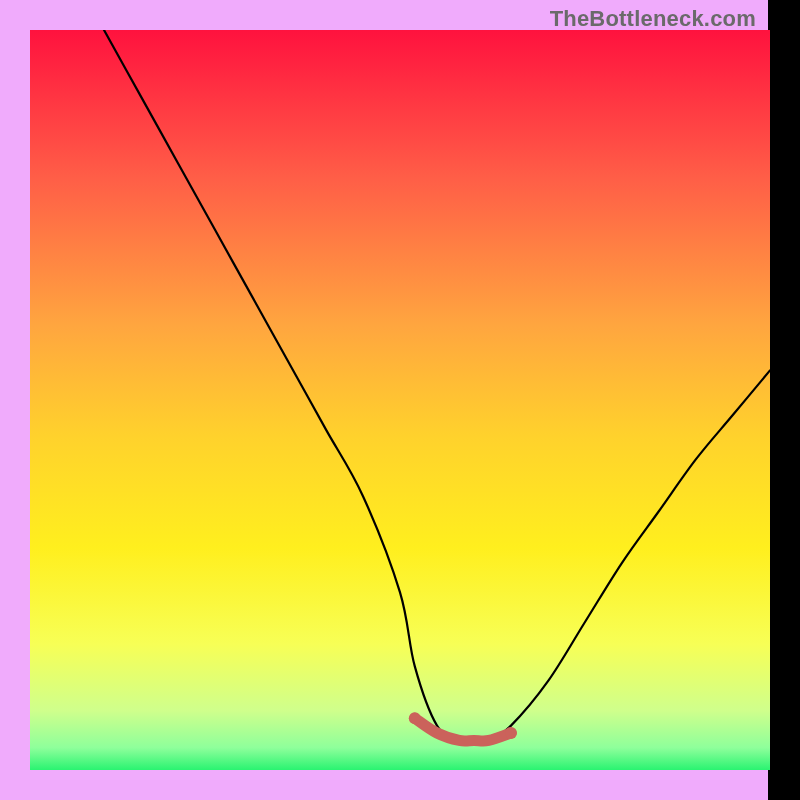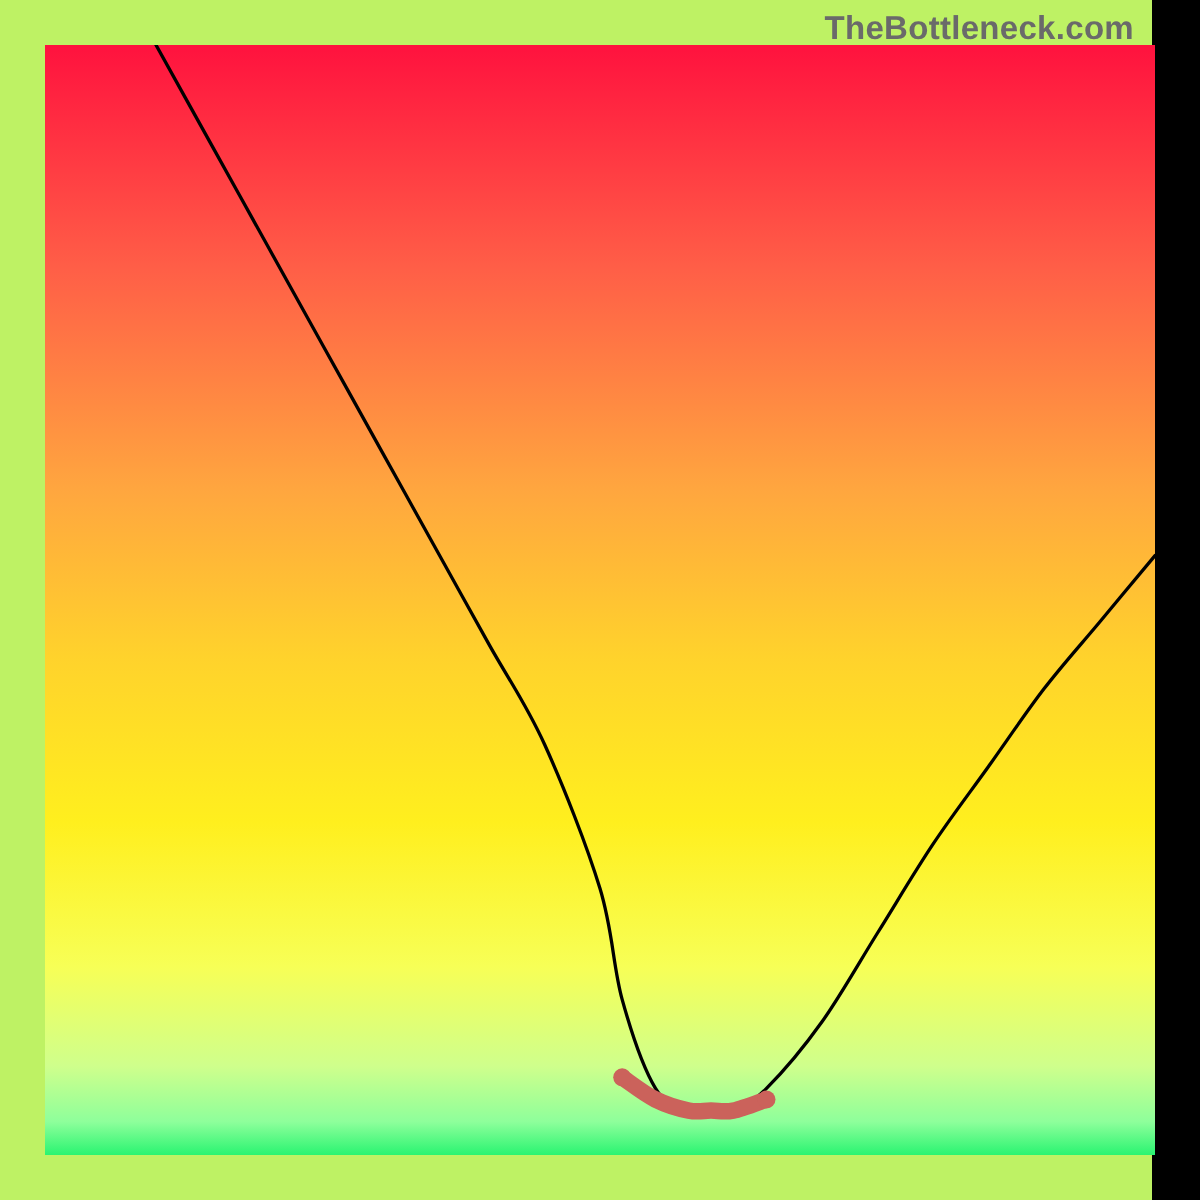--- a/index.html
+++ b/index.html
@@ -8,21 +8,21 @@
     width: 800px;
     height: 800px;
     background: #000;
     overflow: hidden;
     font-family: Arial, Helvetica, sans-serif;
   }
   .frame {
     position: relative;
     width: 768px;
     height: 800px;
-    background: #bef264;
+    background: #f0abfc;
   }
   .watermark {
     position: absolute;
     top: 6px;
     right: 12px;
     color: #6a6a6a;
     font-size: 22px;
     font-weight: 600;
     letter-spacing: 0.2px;
     z-index: 20;

